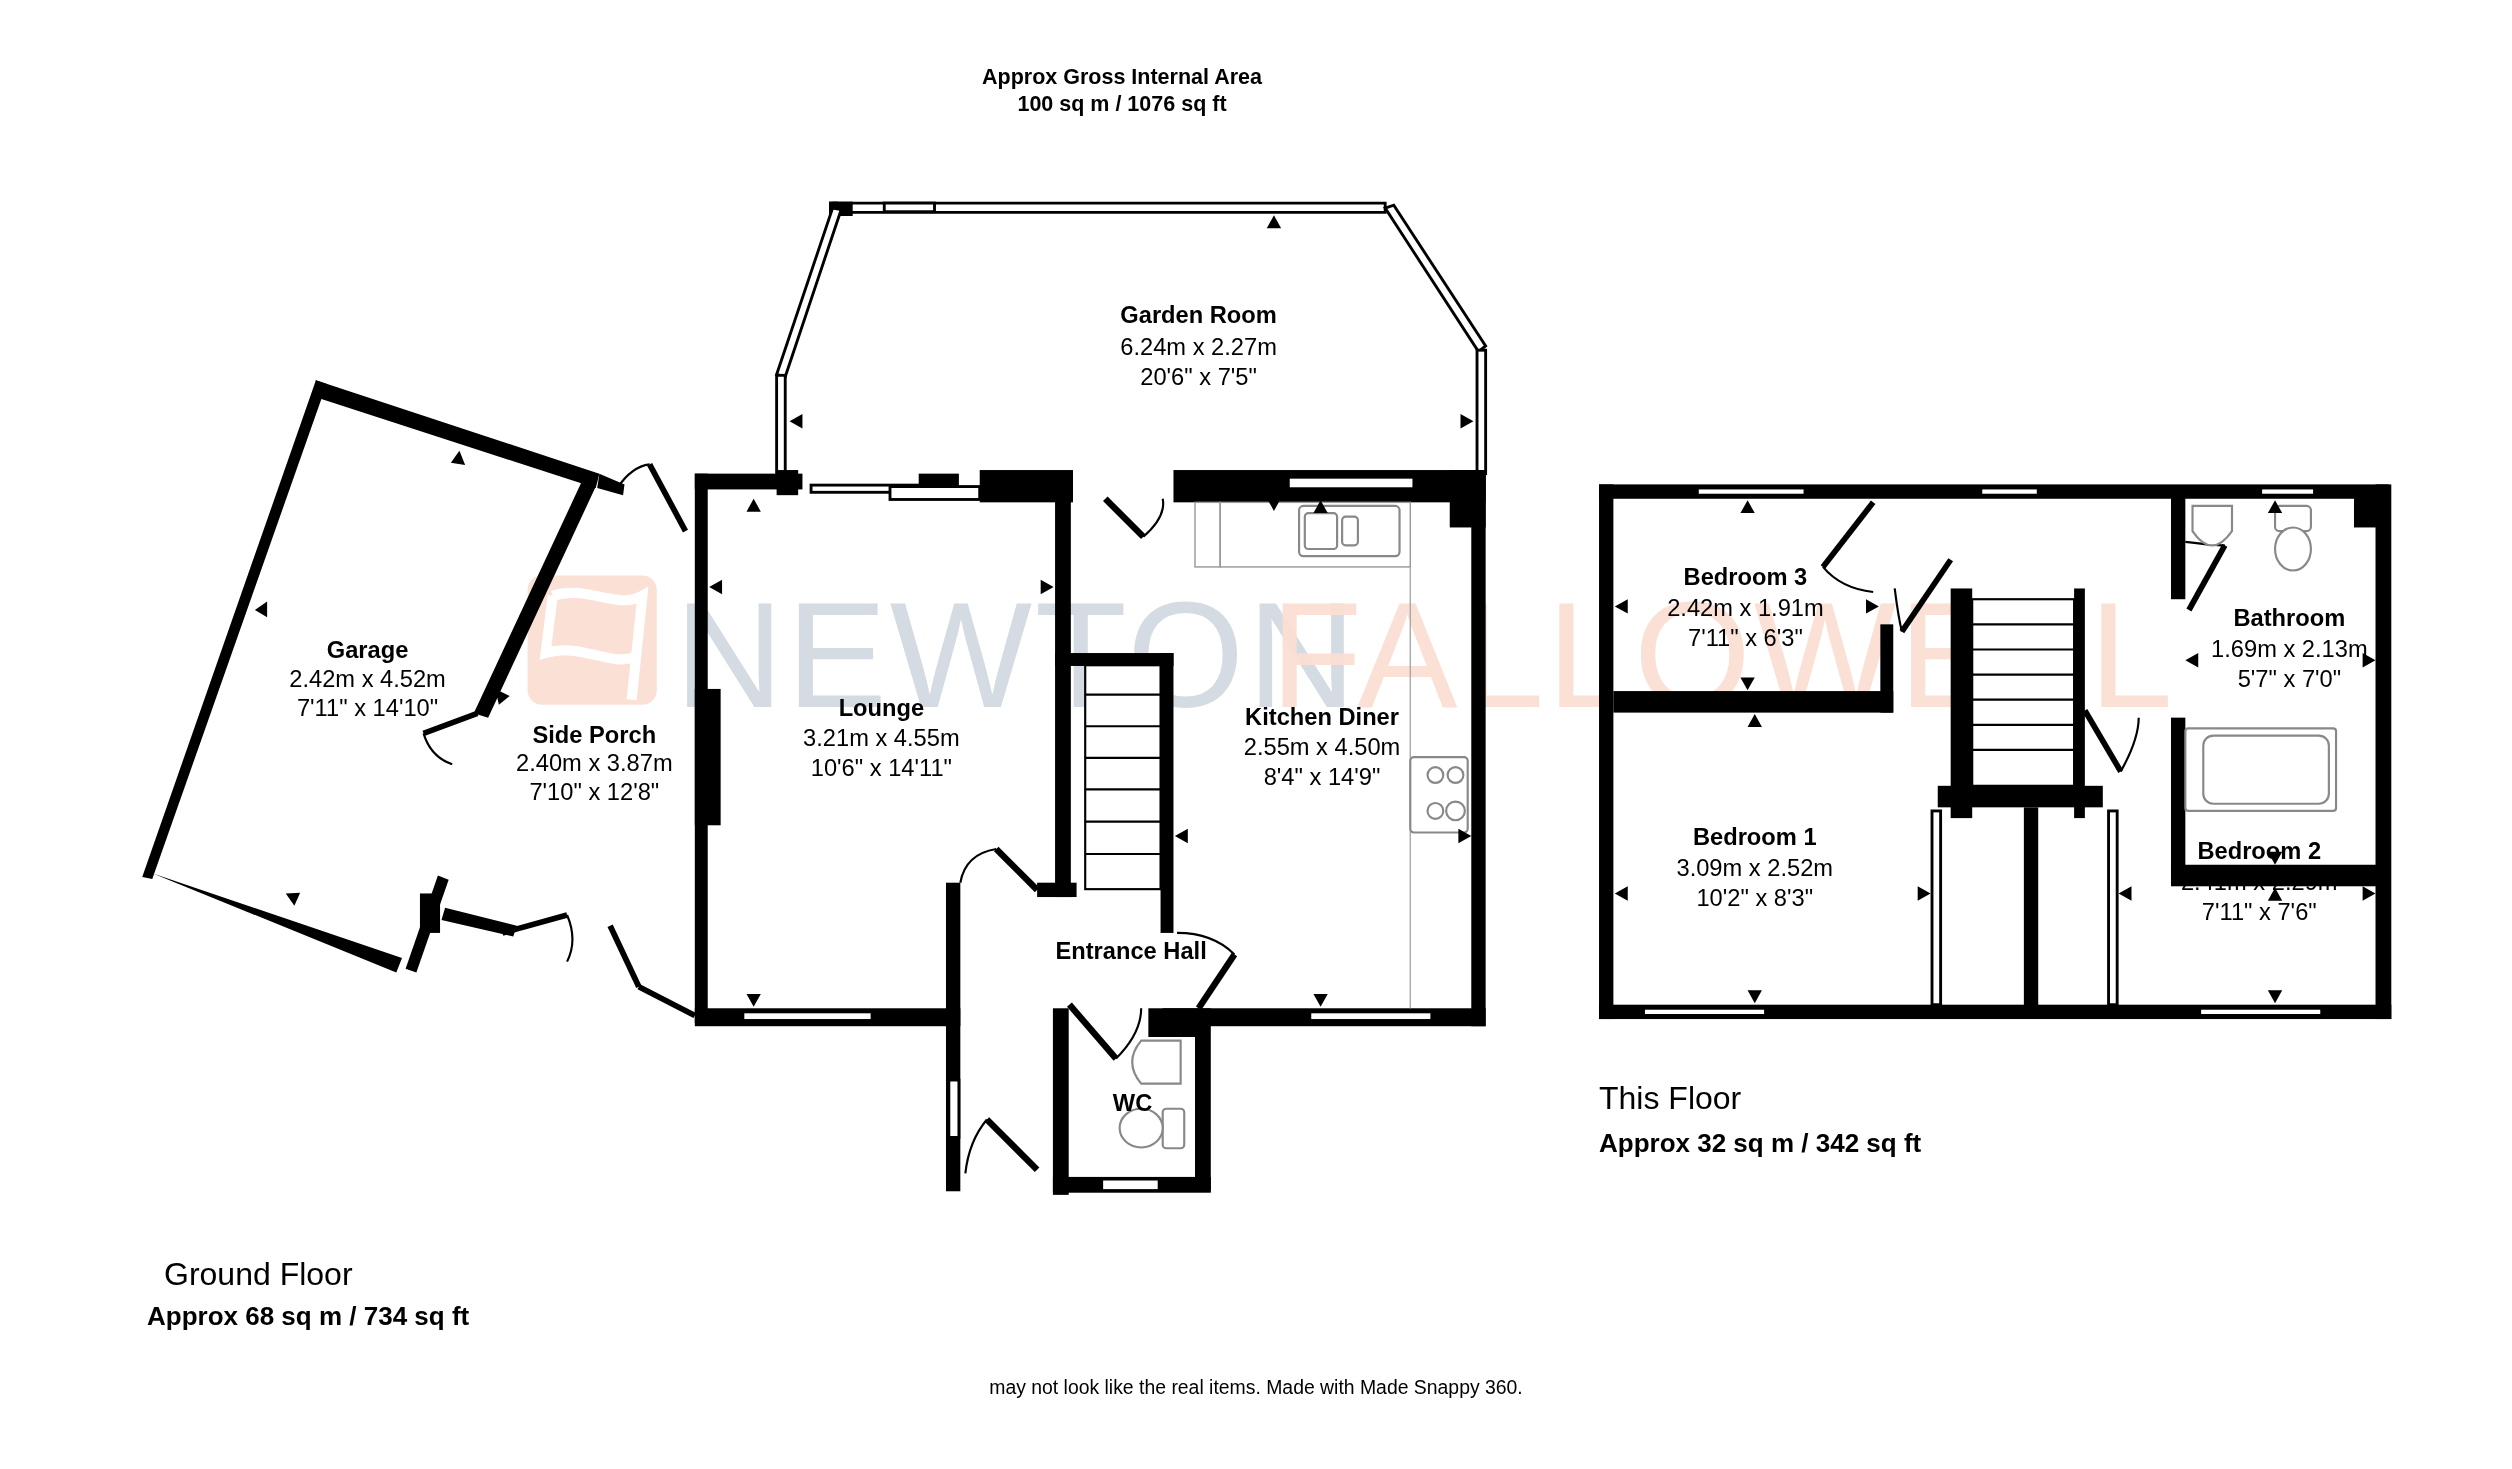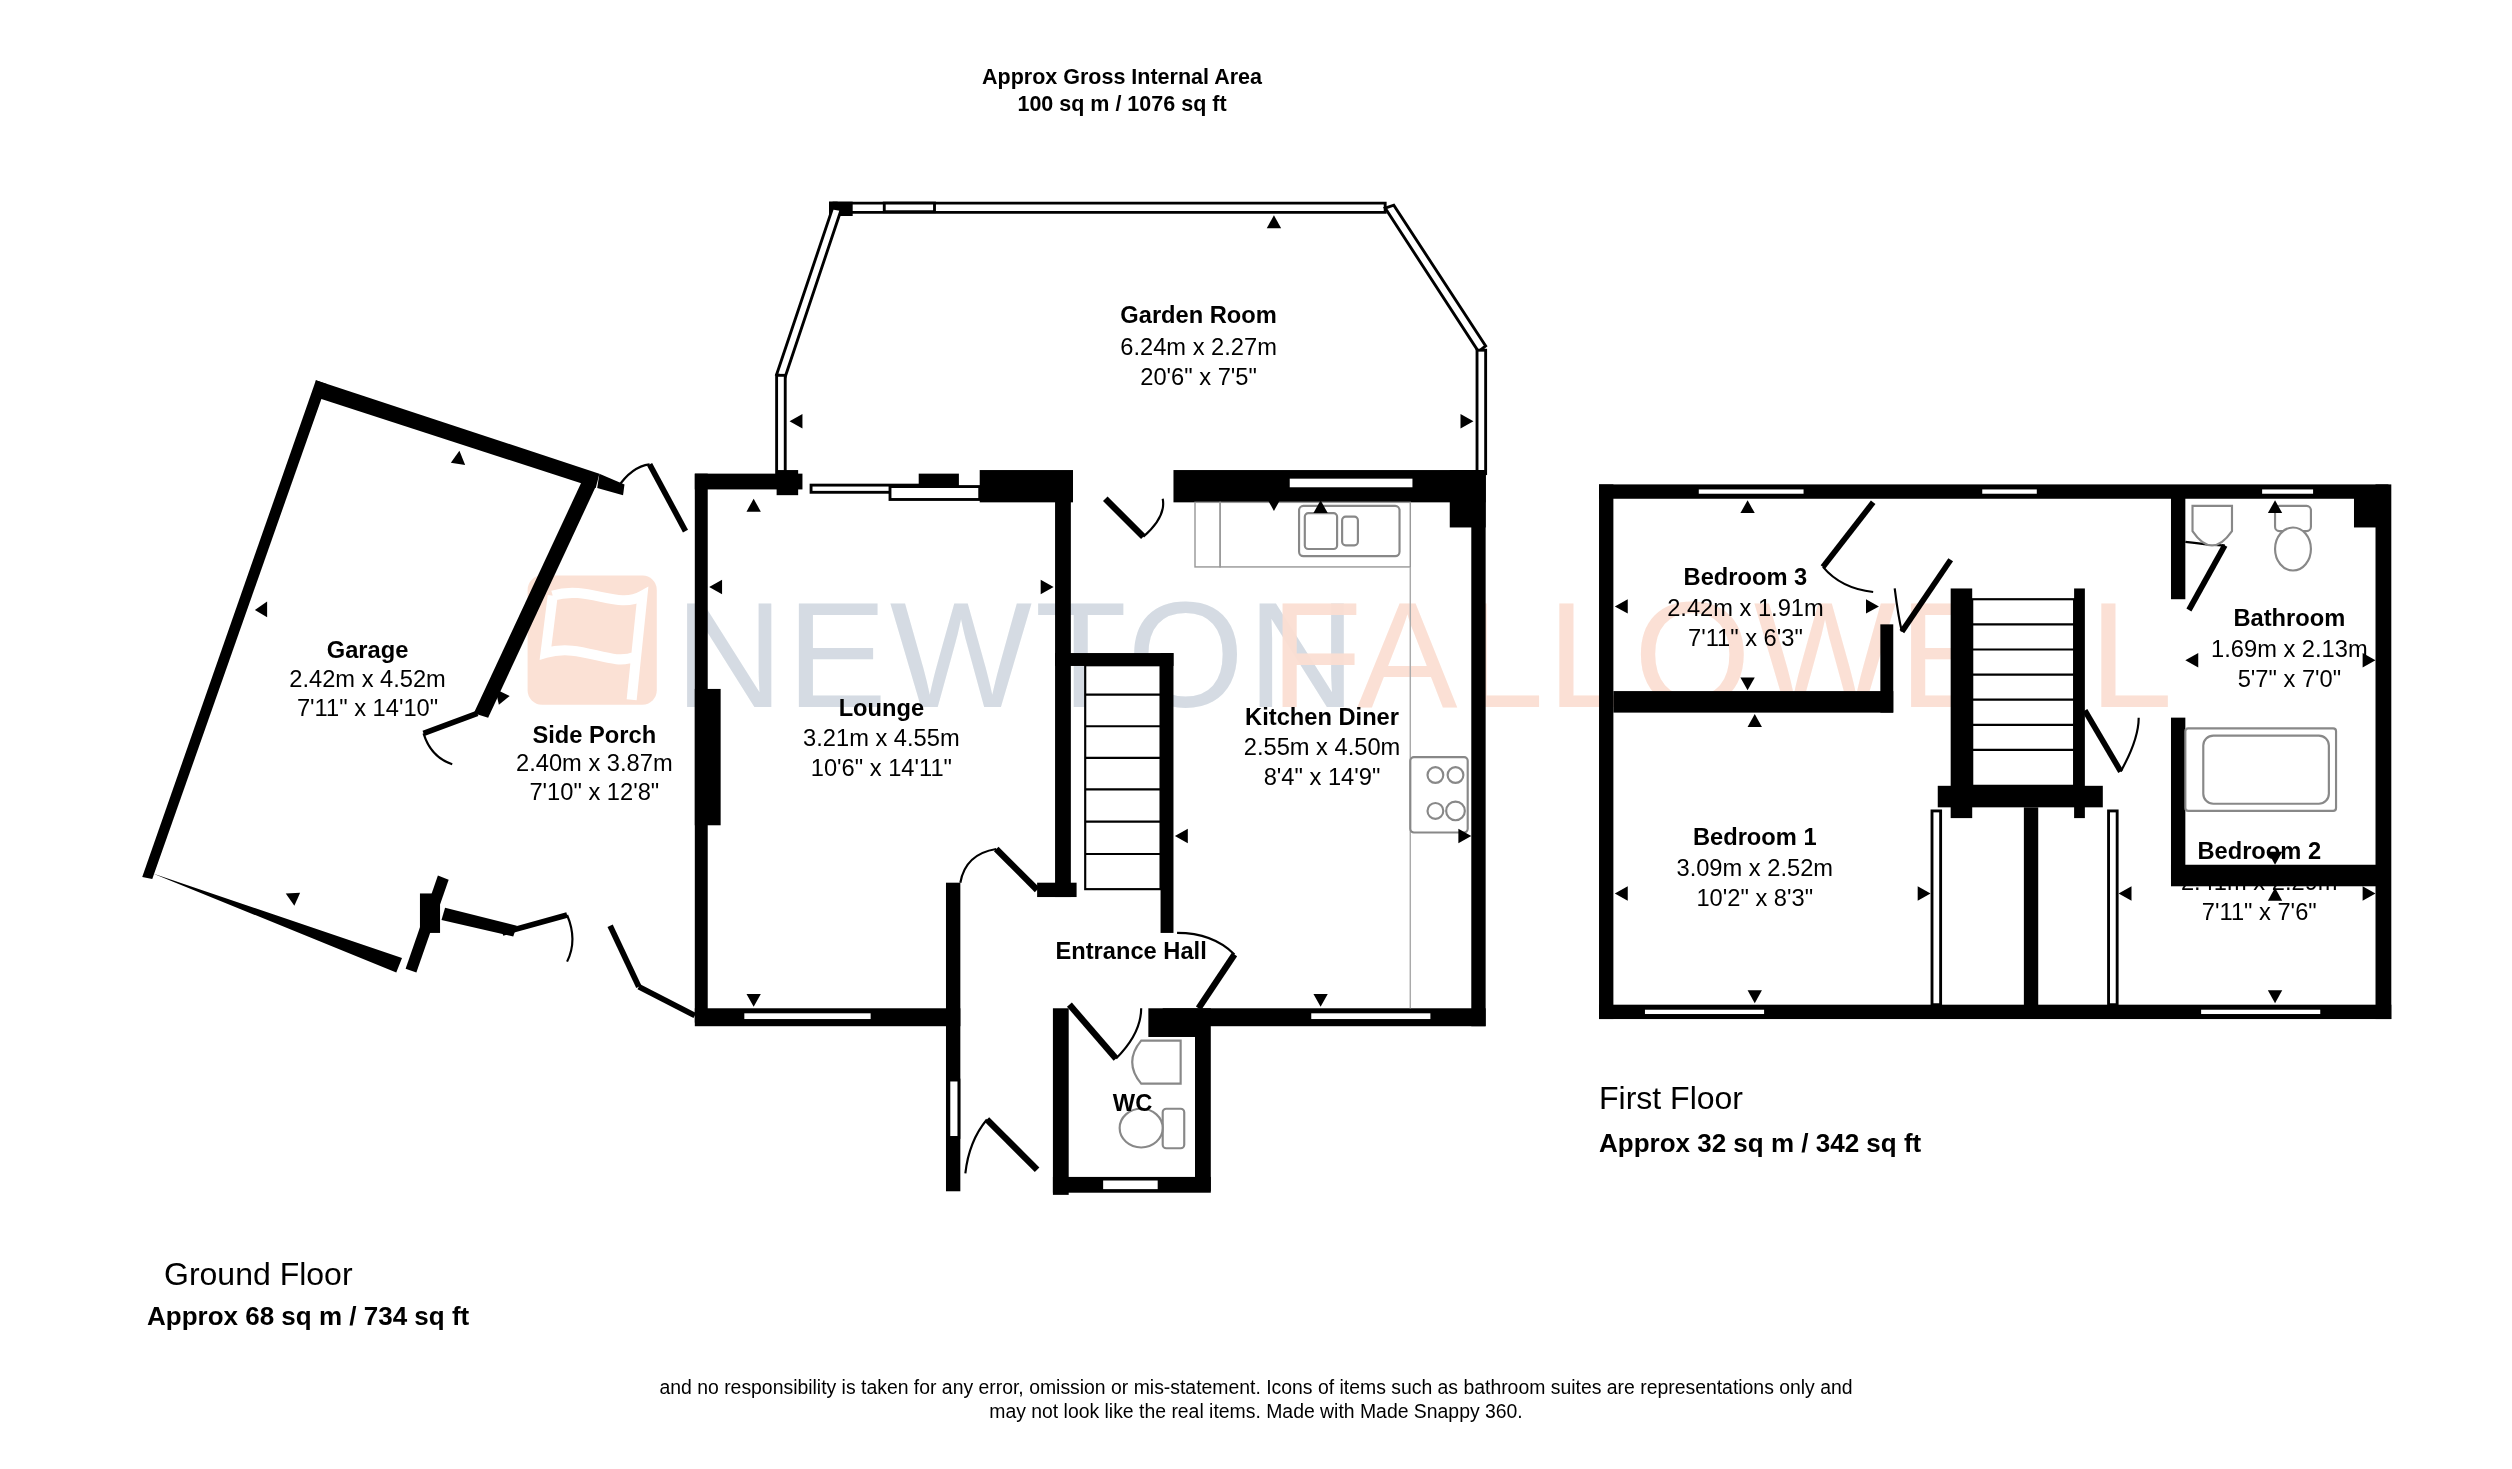--- a/index.html
+++ b/index.html
@@ -296,20 +296,19 @@
       <text class="rname" x="3148" y="1197">Bedroom 2</text>
       <text class="rdim" x="3148" y="1240">2.41m x 2.29m</text>
       <text class="rdim" x="3148" y="1282">7'11" x 7'6"</text>
     </g>
   </g>
 </svg>
 
 <div class="floor-title" style="left:147px; top:1256px;margin-left:17px;">Ground Floor</div>
 <div class="floor-area" style="left:147px; top:1301px;text-align:right;">Approx 68 sq m / 734 sq ft</div>
 
-<div class="floor-title" style="left:1599px; top:1080px;">First Floor</div>
+<div class="floor-title" style="left:1599px; top:1080px;">This Floor</div>
 <div class="floor-area" style="left:1599px; top:1128px;">Approx 32 sq m / 342 sq ft</div>
 
 <div class="disclaimer">
-  <div>and no responsibility is taken for any error, omission or mis-statement. Icons of items such as bathroom suites are representations only and</div>
   <div>may not look like the real items. Made with Made Snappy 360.</div>
 </div>
 
 
 </body></html>

